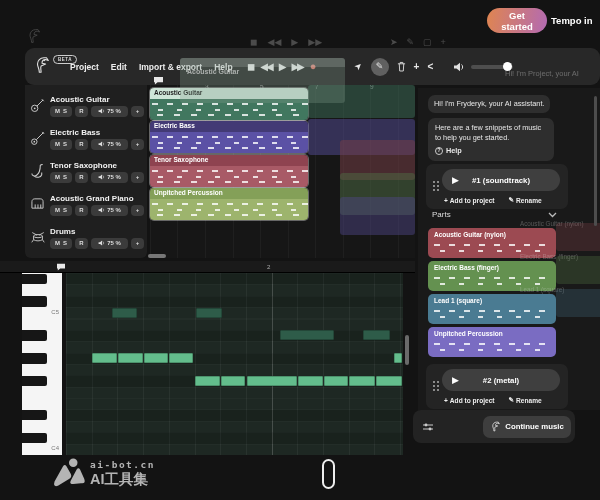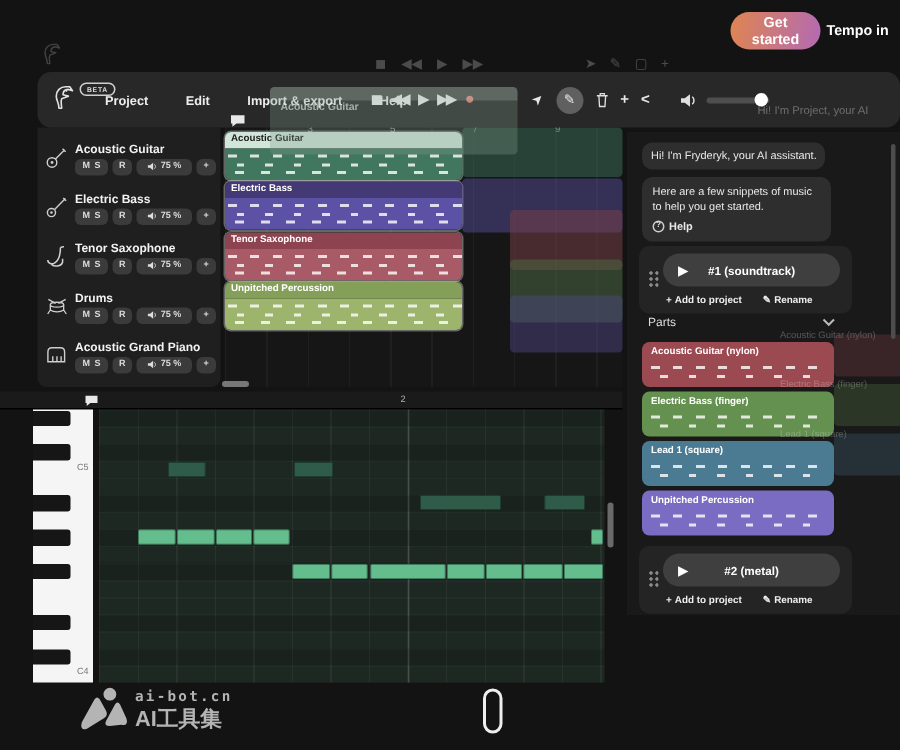--- a/index.html
+++ b/index.html
@@ -14,21 +14,21 @@
   .ghost-row{position:absolute;top:37px;display:flex;gap:10px;opacity:.3;color:#ccc;font-size:9px;}
   #ghost-transport{left:250px;}
   #ghost-tools{left:390px;gap:9px;}
   #ghost-logo{position:absolute;left:26px;top:28px;opacity:.25;}
 
   
   #toolbar{position:absolute;left:25px;top:48px;width:575px;height:37px;background:#282828;border-radius:9px;z-index:1;}
   #tb-logo{position:absolute;left:8px;top:8px;}
   .beta{position:absolute;left:28px;top:7px;font-size:4.5px;font-weight:bold;color:#ddd;border:1px solid #cfcfcf;
     border-radius:6px;padding:1px 4px;letter-spacing:.5px;}
-  #menus{position:absolute;left:45px;top:0;height:37px;display:flex;align-items:center;gap:25px;text-align:right;}
+  #menus{position:absolute;left:45px;top:0;height:37px;display:flex;align-items:center;gap:12px;text-align:right;}
   .menu-item{font-size:8.5px;font-weight:bold;color:#ededed;cursor:pointer;white-space:nowrap;}
   #transport{position:absolute;left:222px;top:0;height:37px;display:flex;align-items:center;gap:7px;}
   .tr-btn{font-size:10px;color:#f2f2f2;cursor:pointer;line-height:1;letter-spacing:-2px;}
   .rec{color:#e0796e;font-size:11px;letter-spacing:0;}
   #tools{position:absolute;left:330px;top:0;height:37px;display:flex;align-items:center;gap:8px;}
   .tool{font-size:10px;color:#e8e8e8;cursor:pointer;line-height:1;}
   .tool-circle{width:18px;height:18px;border-radius:50%;background:#606060;display:flex;align-items:center;justify-content:center;font-size:9px;}
   #volume{position:absolute;left:428px;top:0;height:37px;display:flex;align-items:center;}
   .vol-track{position:absolute;left:18px;top:16.5px;width:42px;height:4px;background:#4e4e4e;border-radius:2px;}
   .vol-knob{position:absolute;left:50px;top:14px;width:9px;height:9px;border-radius:50%;background:#fff;}
@@ -276,20 +276,45 @@
                   <path d="M1 3.5h2.5L7 .8v8.4L3.5 6.5H1z" fill="#ddd"></path>
                   <path d="M8.5 2.5c1.5 1.2 1.5 3.8 0 5" stroke="#ddd" fill="none"></path>
                 </svg>
               </span>75 %</span>
             <span class="tbtn extra">+</span>
           </div>
         </div>
       </div>
       <div class="track">
         <span class="ticon">
+          <svg width="15" height="13" viewBox="0 0 16 14">
+            <path d="M2 12V5c0-2 1.5-3 3-3h6c2 0 3 1 3 3v7H2z" fill="none" stroke="#d8d8d8"></path>
+            <path d="M5.5 12V8M8.5 12V8M11.5 12V8" stroke="#d8d8d8"></path>
+          </svg>
+        </span>
+        <div class="tmain">
+          <div class="tname">Acoustic Grand Piano</div>
+          <div class="tctl">
+            <span class="tbtn ms">
+              <span>M</span>
+              <span>S</span>
+            </span>
+            <span class="tbtn rr">R</span>
+            <span class="tbtn vol"><span>
+                <svg width="7" height="6" viewBox="0 0 12 10">
+                  <path d="M1 3.5h2.5L7 .8v8.4L3.5 6.5H1z" fill="#ddd"></path>
+                  <path d="M8.5 2.5c1.5 1.2 1.5 3.8 0 5" stroke="#ddd" fill="none"></path>
+                </svg>
+              </span>75 %</span>
+            <span class="tbtn extra">+</span>
+          </div>
+        </div>
+      </div>
+      <div class="track">
+        <span class="ticon">
           <svg width="16" height="14" viewBox="0 0 18 14">
             <ellipse cx="9" cy="6" rx="5" ry="1.8" fill="none" stroke="#d8d8d8"></ellipse>
             <path d="M4 6v4c2.5 1.8 7.5 1.8 10 0V6M4 10l-2 3M14 10l2 3M2.5 2l5.5 3M15.5 2l-5.5 3" stroke="#d8d8d8" fill="none"></path>
           </svg>
         </span>
         <div class="tmain">
           <div class="tname">Drums</div>
           <div class="tctl">
             <span class="tbtn ms">
               <span>M</span>
@@ -299,45 +324,20 @@
             <span class="tbtn vol"><span>
                 <svg width="7" height="6" viewBox="0 0 12 10">
                   <path d="M1 3.5h2.5L7 .8v8.4L3.5 6.5H1z" fill="#ddd"></path>
                   <path d="M8.5 2.5c1.5 1.2 1.5 3.8 0 5" stroke="#ddd" fill="none"></path>
                 </svg>
               </span>75 %</span>
             <span class="tbtn extra">+</span>
           </div>
         </div>
       </div>
-      <div class="track">
-        <span class="ticon">
-          <svg width="15" height="13" viewBox="0 0 16 14">
-            <path d="M2 12V5c0-2 1.5-3 3-3h6c2 0 3 1 3 3v7H2z" fill="none" stroke="#d8d8d8"></path>
-            <path d="M5.5 12V8M8.5 12V8M11.5 12V8" stroke="#d8d8d8"></path>
-          </svg>
-        </span>
-        <div class="tmain">
-          <div class="tname">Acoustic Grand Piano</div>
-          <div class="tctl">
-            <span class="tbtn ms">
-              <span>M</span>
-              <span>S</span>
-            </span>
-            <span class="tbtn rr">R</span>
-            <span class="tbtn vol"><span>
-                <svg width="7" height="6" viewBox="0 0 12 10">
-                  <path d="M1 3.5h2.5L7 .8v8.4L3.5 6.5H1z" fill="#ddd"></path>
-                  <path d="M8.5 2.5c1.5 1.2 1.5 3.8 0 5" stroke="#ddd" fill="none"></path>
-                </svg>
-              </span>75 %</span>
-            <span class="tbtn extra">+</span>
-          </div>
-        </div>
-      </div>
     </div>
 
   <div id="timeline">
     <div id="ruler">
         <span class="ruler-num" style="left:55px;">3</span>
         <span class="ruler-num" style="left:110px;">5</span>
         <span class="ruler-num" style="left:165px;">7</span>
         <span class="ruler-num" style="left:220px;">9</span>
       </div>
     <div id="clips">
@@ -445,20 +445,35 @@
           </span>
         <span class="lnk">
             <span>✎</span>
             <span>Rename</span>
           </span>
       </div>
     </div>
     <span id="as-scroll"></span>
   </div>
 
+  <div id="assistant-bar">
+    <span id="mixer-btn">
+      <svg width="12" height="10" viewBox="0 0 12 10">
+          <path d="M1 3h10M1 7h10" stroke="#ccc"></path>
+          <circle cx="4" cy="3" r="1.4" fill="#ccc"></circle>
+          <circle cx="8" cy="7" r="1.4" fill="#ccc"></circle>
+        </svg>
+    </span>
+    <button id="continue-btn">
+      <svg width="11" height="11" viewBox="0 0 20 20">
+          <path d="M12 2c-4 0-7 3-7 7 0 3 2 5 2 9h2c0-3-1-5 0-7l5-2-4-1c0-3 2-4 4-4l3 1-2-3h-3z" fill="none" stroke="#e8e8e8" stroke-width="1.4" stroke-linejoin="round"></path>
+        </svg>
+      <span>Continue music</span>
+    </button>
+  </div>
 
   <div id="piano-roll">
     <span id="pr-hscroll"></span>
     <div id="pr-ruler">
       <span id="pr-comment">
         <svg width="10" height="8" viewBox="0 0 12 10">
             <path d="M1 1h10v6H5L2 9.5V7H1z" fill="#e8e8e8"></path>
           </svg>
       </span>
       <span id="pr-bar-num">2</span>

